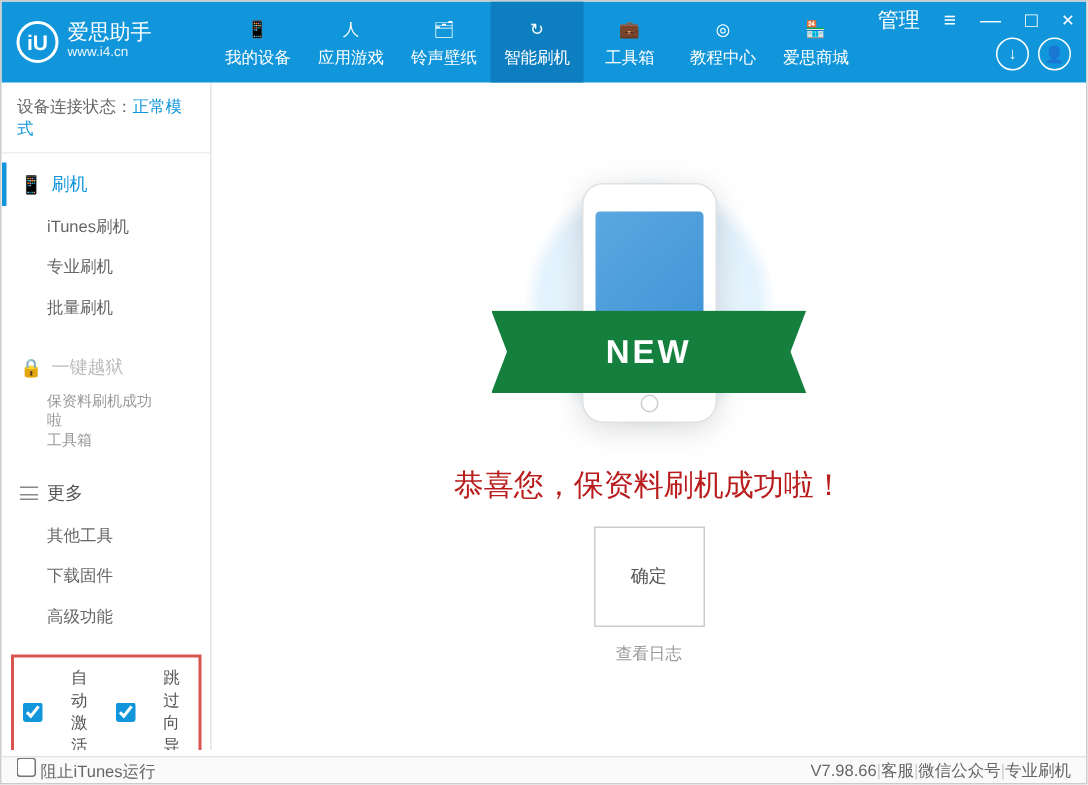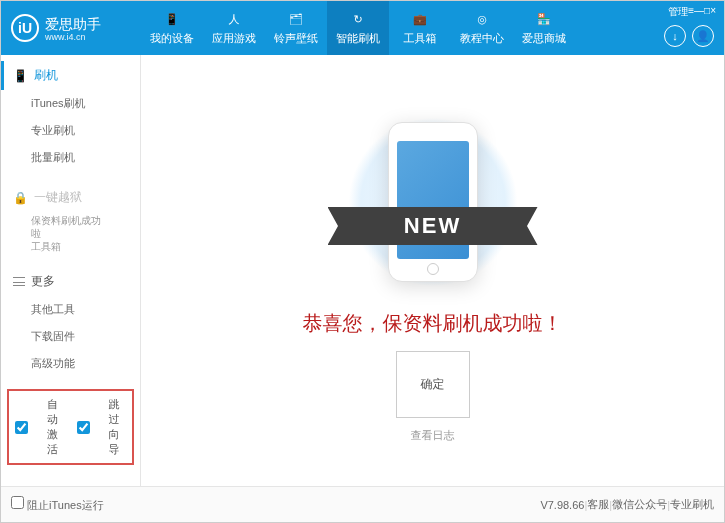--- a/index.html
+++ b/index.html
@@ -1,26 +1,26 @@
 <!DOCTYPE html>
 <html><head>
 <meta charset="utf-8">
 <style>
 *{margin:0;padding:0;box-sizing:border-box;font-family:"Microsoft YaHei",Arial,sans-serif}
 body{background:#fff;width:725px;height:523px;overflow:hidden;position:relative;border:1px solid #ccc}
 .header{background:#1296db;height:54px;display:flex;align-items:center;color:#fff;position:relative}
-.logo-area{display:flex;align-items:flex-end;padding:0 10px;width:140px}
+.logo-area{display:flex;align-items:flex-start;padding:0 10px;width:140px}
 .logo-icon{width:28px;height:28px;border:2px solid #fff;border-radius:50%;display:flex;align-items:center;justify-content:center;font-weight:bold;font-size:14px;margin-right:6px}
 .logo-text{font-size:14px;line-height:1.1}
 .logo-sub{font-size:9px;opacity:.9}
 .nav{display:flex;height:100%;flex:1}
 .nav-item{width:62px;display:flex;flex-direction:column;align-items:center;justify-content:center;font-size:11px;cursor:pointer;gap:3px}
 .nav-item.active{background:#0d7fc0}
 .nav-icon{width:18px;height:18px;display:flex;align-items:center;justify-content:center}
-.header-right{position:absolute;right:8px;top:4px;display:flex;gap:0;font-size:10px}
+.header-right{position:absolute;right:8px;top:4px;display:flex;gap:16px;font-size:14px}
 .header-right span{cursor:pointer}
 .header-circles{position:absolute;right:10px;bottom:8px;display:flex;gap:6px}
 .circle-btn{width:22px;height:22px;border:1.5px solid #fff;border-radius:50%;display:flex;align-items:center;justify-content:center;cursor:pointer;font-size:11px}
 .main{display:flex;height:calc(100% - 54px - 22px)}
 .sidebar{width:140px;border-right:1px solid #e5e5e5;display:flex;flex-direction:column;font-size:12px;overflow-y:auto}
 .status-bar{padding:8px 10px;font-size:11px;color:#666;border-bottom:1px solid #eee}
 .status-val{color:#1296db}
 .side-section{padding:6px 0}
 .side-header{display:flex;align-items:center;padding:6px 12px;color:#555;gap:6px;cursor:pointer}
 .side-header.blue{color:#1296db;border-left:3px solid #1296db;padding-left:9px}
@@ -28,26 +28,26 @@
 .side-item.active{background:#e3f2fd;color:#1296db}
 .side-note{font-size:10px;color:#999;padding:2px 30px;line-height:1.3}
 .checkbox-area{border:2px solid #d9534f;margin:6px;padding:6px;display:flex;gap:12px;font-size:11px}
 .checkbox-area label{display:flex;align-items:center;gap:19px;color:#555;cursor:pointer}
 .checkbox-area input{accent-color:#1296db}
 .content{flex:1;display:flex;flex-direction:column;align-items:center;justify-content:center;position:relative}
 .phone-img{position:relative;width:180px;height:180px}
 .phone-body{position:absolute;left:50%;top:10px;transform:translateX(-50%);width:90px;height:160px;background:#fff;border-radius:14px;box-shadow:0 4px 20px rgba(0,0,0,.15);border:1px solid #e0e0e0}
 .phone-screen{position:absolute;left:8px;right:8px;top:18px;bottom:22px;background:linear-gradient(135deg,#5ba8e0,#3a8fd4);border-radius:3px}
 .phone-home{position:absolute;bottom:6px;left:50%;transform:translateX(-50%);width:12px;height:12px;border:1px solid #ccc;border-radius:50%}
-.new-ribbon{position:absolute;left:-15px;right:-15px;top:95px;height:38px;background:#404040;display:flex;align-items:center;justify-content:center;font-weight:bold;color:#fff;font-size:22px;letter-spacing:2px;clip-path:polygon(0 0,100% 0,95% 50%,100% 100%,0 100%,5% 50%)}
+.new-ribbon{position:absolute;left:-15px;right:-15px;top:95px;height:55px;background:#15803d;display:flex;align-items:center;justify-content:center;font-weight:bold;color:#fff;font-size:22px;letter-spacing:2px;clip-path:polygon(0 0,100% 0,95% 50%,100% 100%,0 100%,5% 50%)}
 .circle-bg{position:absolute;width:170px;height:170px;background:radial-gradient(circle,#f0f8ff 0%,#e3f2fd 60%,transparent 70%);border-radius:50%;left:5px;top:5px;z-index:-1}
 .success-text{margin-top:18px;font-size:20px;color:#b91c1c}
 .confirm-btn{margin-top:14px;padding:24px 24px;border:1px solid #ccc;background:#fff;font-size:12px;cursor:pointer;color:#555}
 .log-link{margin-top:10px;font-size:11px;color:#999;cursor:pointer}
-.footer{position:absolute;bottom:0;left:0;right:0;height:36px;border-top:1px solid #e5e5e5;display:flex;align-items:center;font-size:11px;color:#666;padding:0 10px;background:#fafafa}
+.footer{position:absolute;bottom:0;left:0;right:0;height:18px;border-top:1px solid #e5e5e5;display:flex;align-items:center;font-size:11px;color:#666;padding:0 10px;background:#fafafa}
 .footer-left{display:flex;align-items:center;gap:4px}
 .footer-right{margin-left:auto;display:flex;gap:0;align-items:center}
 .footer-right span{cursor:pointer}
 .sep{color:#ccc}
 .hamburger{display:inline-block;width:12px}
 .hamburger::before{content:"";display:block;border-top:1px solid #888;border-bottom:1px solid #888;height:4px;margin-bottom:2px}
 .hamburger::after{content:"";display:block;border-top:1px solid #888}
 </style>
 </head>
 <body>
@@ -98,20 +98,23 @@
     <span>×</span>
   </div>
   <div class="header-circles">
     <div class="circle-btn">↓</div>
     <div class="circle-btn">👤</div>
   </div>
 </div>
 
 <div class="main">
   <div class="sidebar">
+    <div class="status-bar">
+      <span>设备连接状态：</span><span class="status-val">正常模式</span>
+    </div>
     <div class="side-section">
       <div class="side-header blue">
           <span>📱</span>
           <span>刷机</span>
         </div>
       <div class="side-item">iTunes刷机</div>
       <div class="side-item">专业刷机</div>
       <div class="side-item">批量刷机</div>
     </div>
     <div class="side-section">

